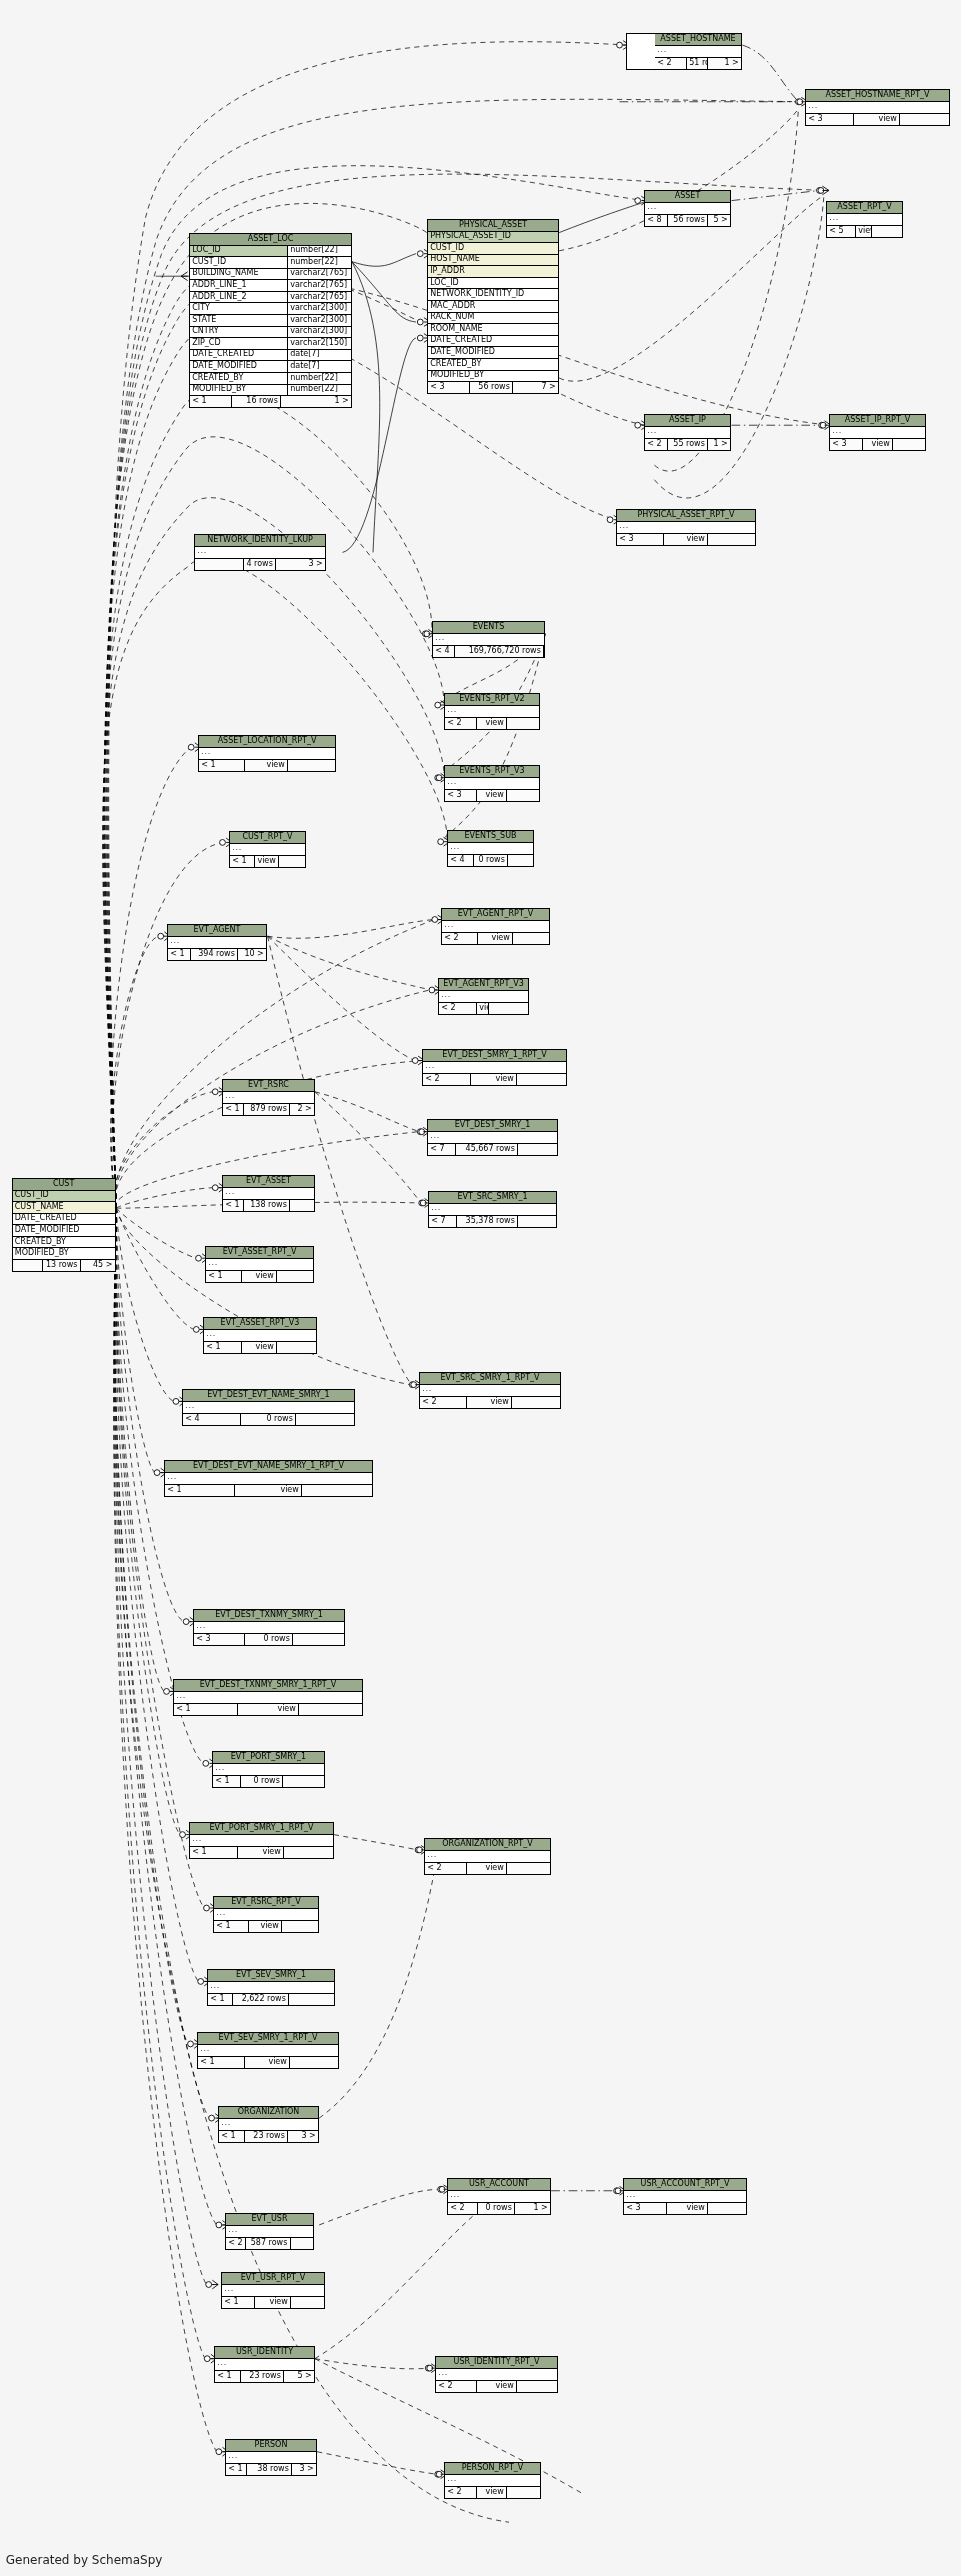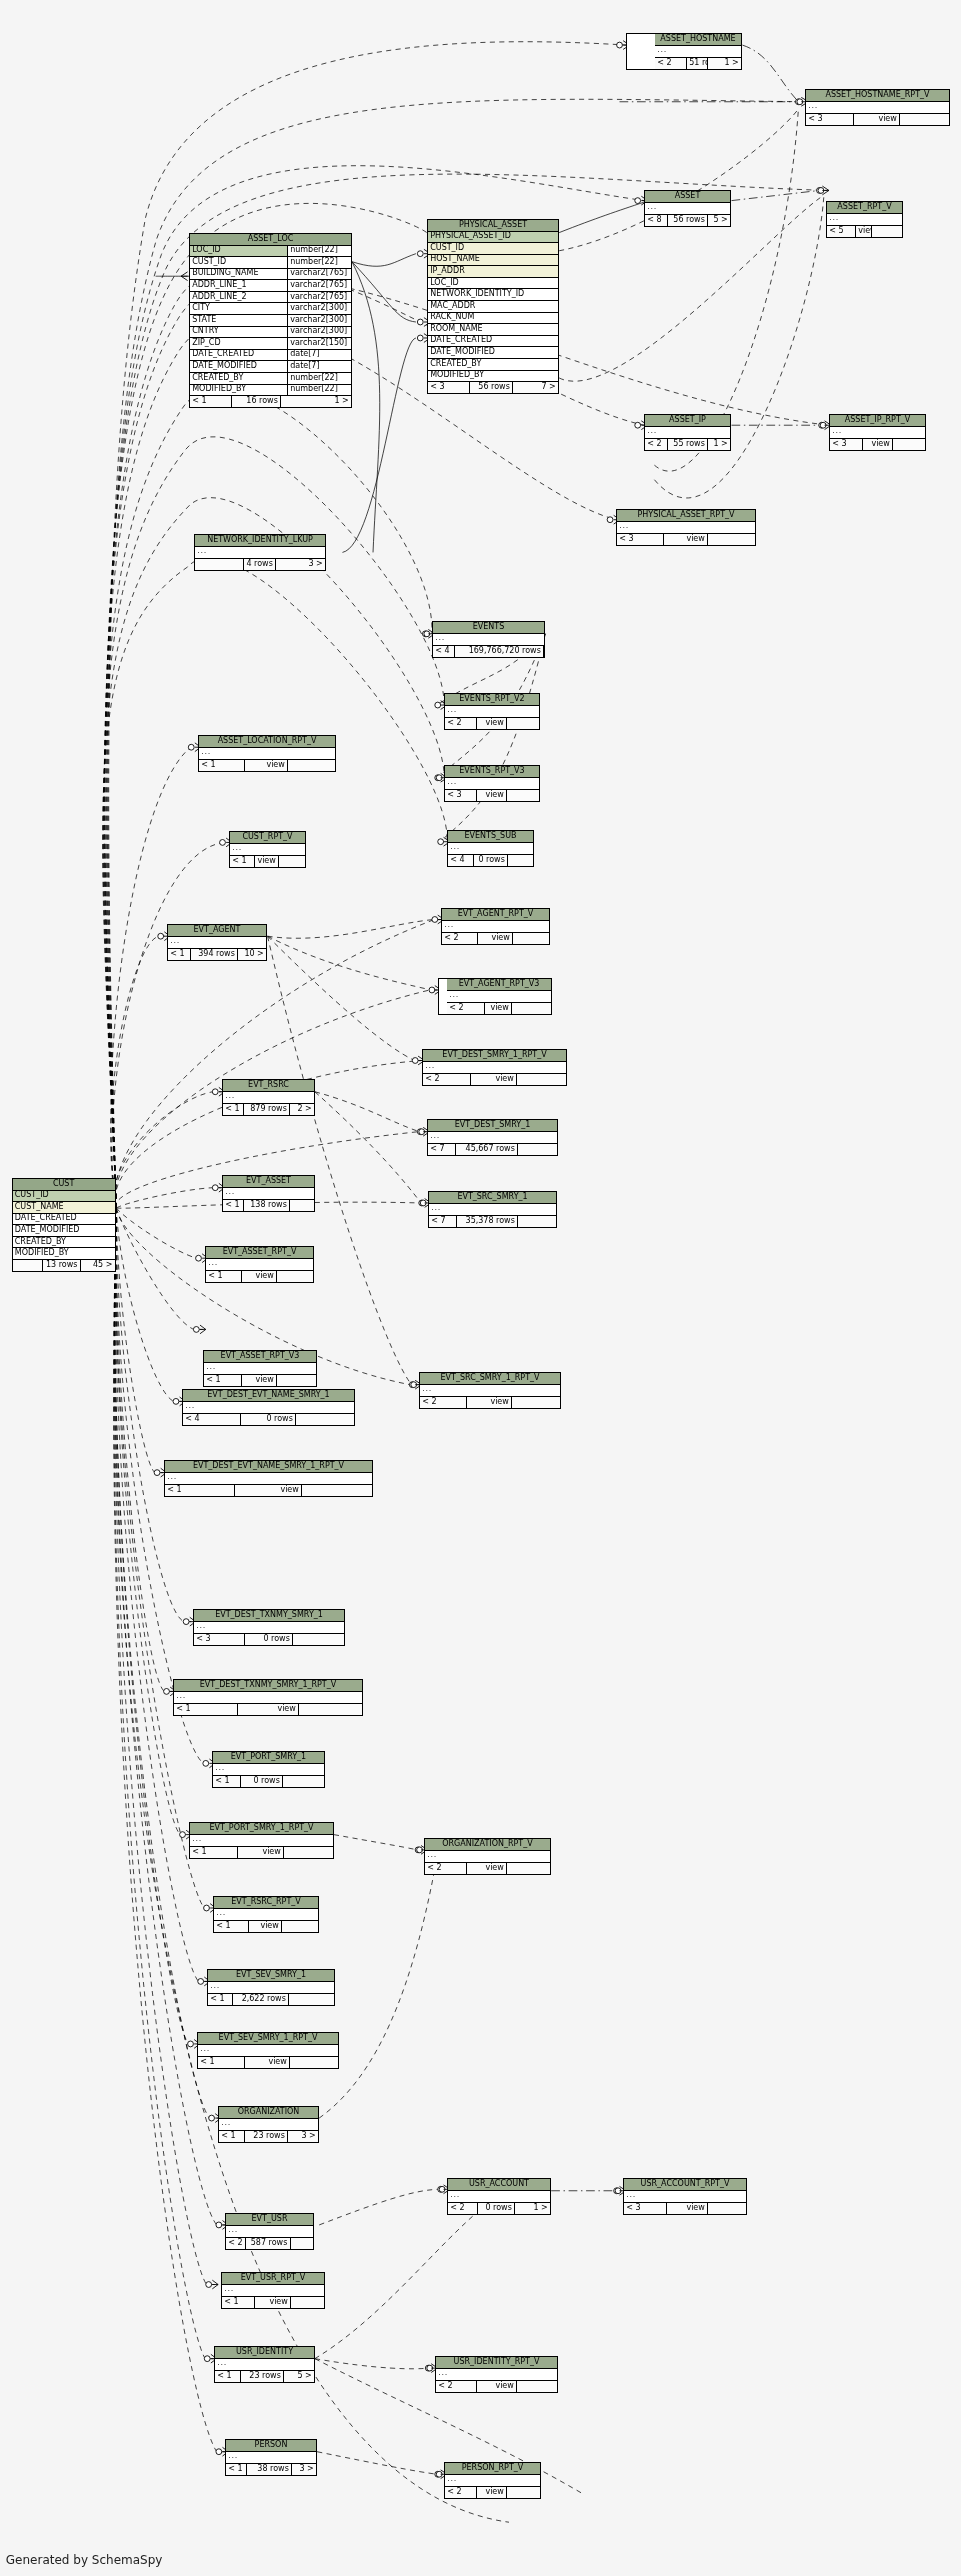--- a/index.html
+++ b/index.html
@@ -562,21 +562,21 @@
       </div>
       <div class="node" style="left: 441px; top: 908px; width: 109px;">
         <div class="title">EVT_AGENT_RPT_V</div>
         <div class="ellipsis">...</div>
         <div class="footer">
           <div class="f fl" style="width: 36px;">&lt; 2</div>
           <div class="f fm">view</div>
           <div class="f fr" style="width: 36px;"></div>
         </div>
       </div>
-      <div class="node" style="left: 438px; top: 978px; width: 114px; padding-left: 8px;">
+      <div class="node" style="left: 438px; top: 978px; width: 91px;">
         <div class="title">EVT_AGENT_RPT_V3</div>
         <div class="ellipsis">...</div>
         <div class="footer">
           <div class="f fl" style="width: 38px;">&lt; 2</div>
           <div class="f fm">view</div>
           <div class="f fr" style="width: 39px;"></div>
         </div>
       </div>
       <div class="node" style="left: 422px; top: 1049px; width: 145px;">
         <div class="title">EVT_DEST_SMRY_1_RPT_V</div>
@@ -651,21 +651,21 @@
       </div>
       <div class="node" style="left: 205px; top: 1246px; width: 109px;">
         <div class="title">EVT_ASSET_RPT_V</div>
         <div class="ellipsis">...</div>
         <div class="footer">
           <div class="f fl" style="width: 36px;">&lt; 1</div>
           <div class="f fm">view</div>
           <div class="f fr" style="width: 36px;"></div>
         </div>
       </div>
-      <div class="node" style="left: 203px; top: 1317px; width: 114px; margin-top: 33px;">
+      <div class="node" style="left: 203px; top: 1317px; width: 114px;">
         <div class="title">EVT_ASSET_RPT_V3</div>
         <div class="ellipsis">...</div>
         <div class="footer">
           <div class="f fl" style="width: 38px;">&lt; 1</div>
           <div class="f fm">view</div>
           <div class="f fr" style="width: 39px;"></div>
         </div>
       </div>
       <div class="node" style="left: 419px; top: 1372px; width: 142px;">
         <div class="title">EVT_SRC_SMRY_1_RPT_V</div>

